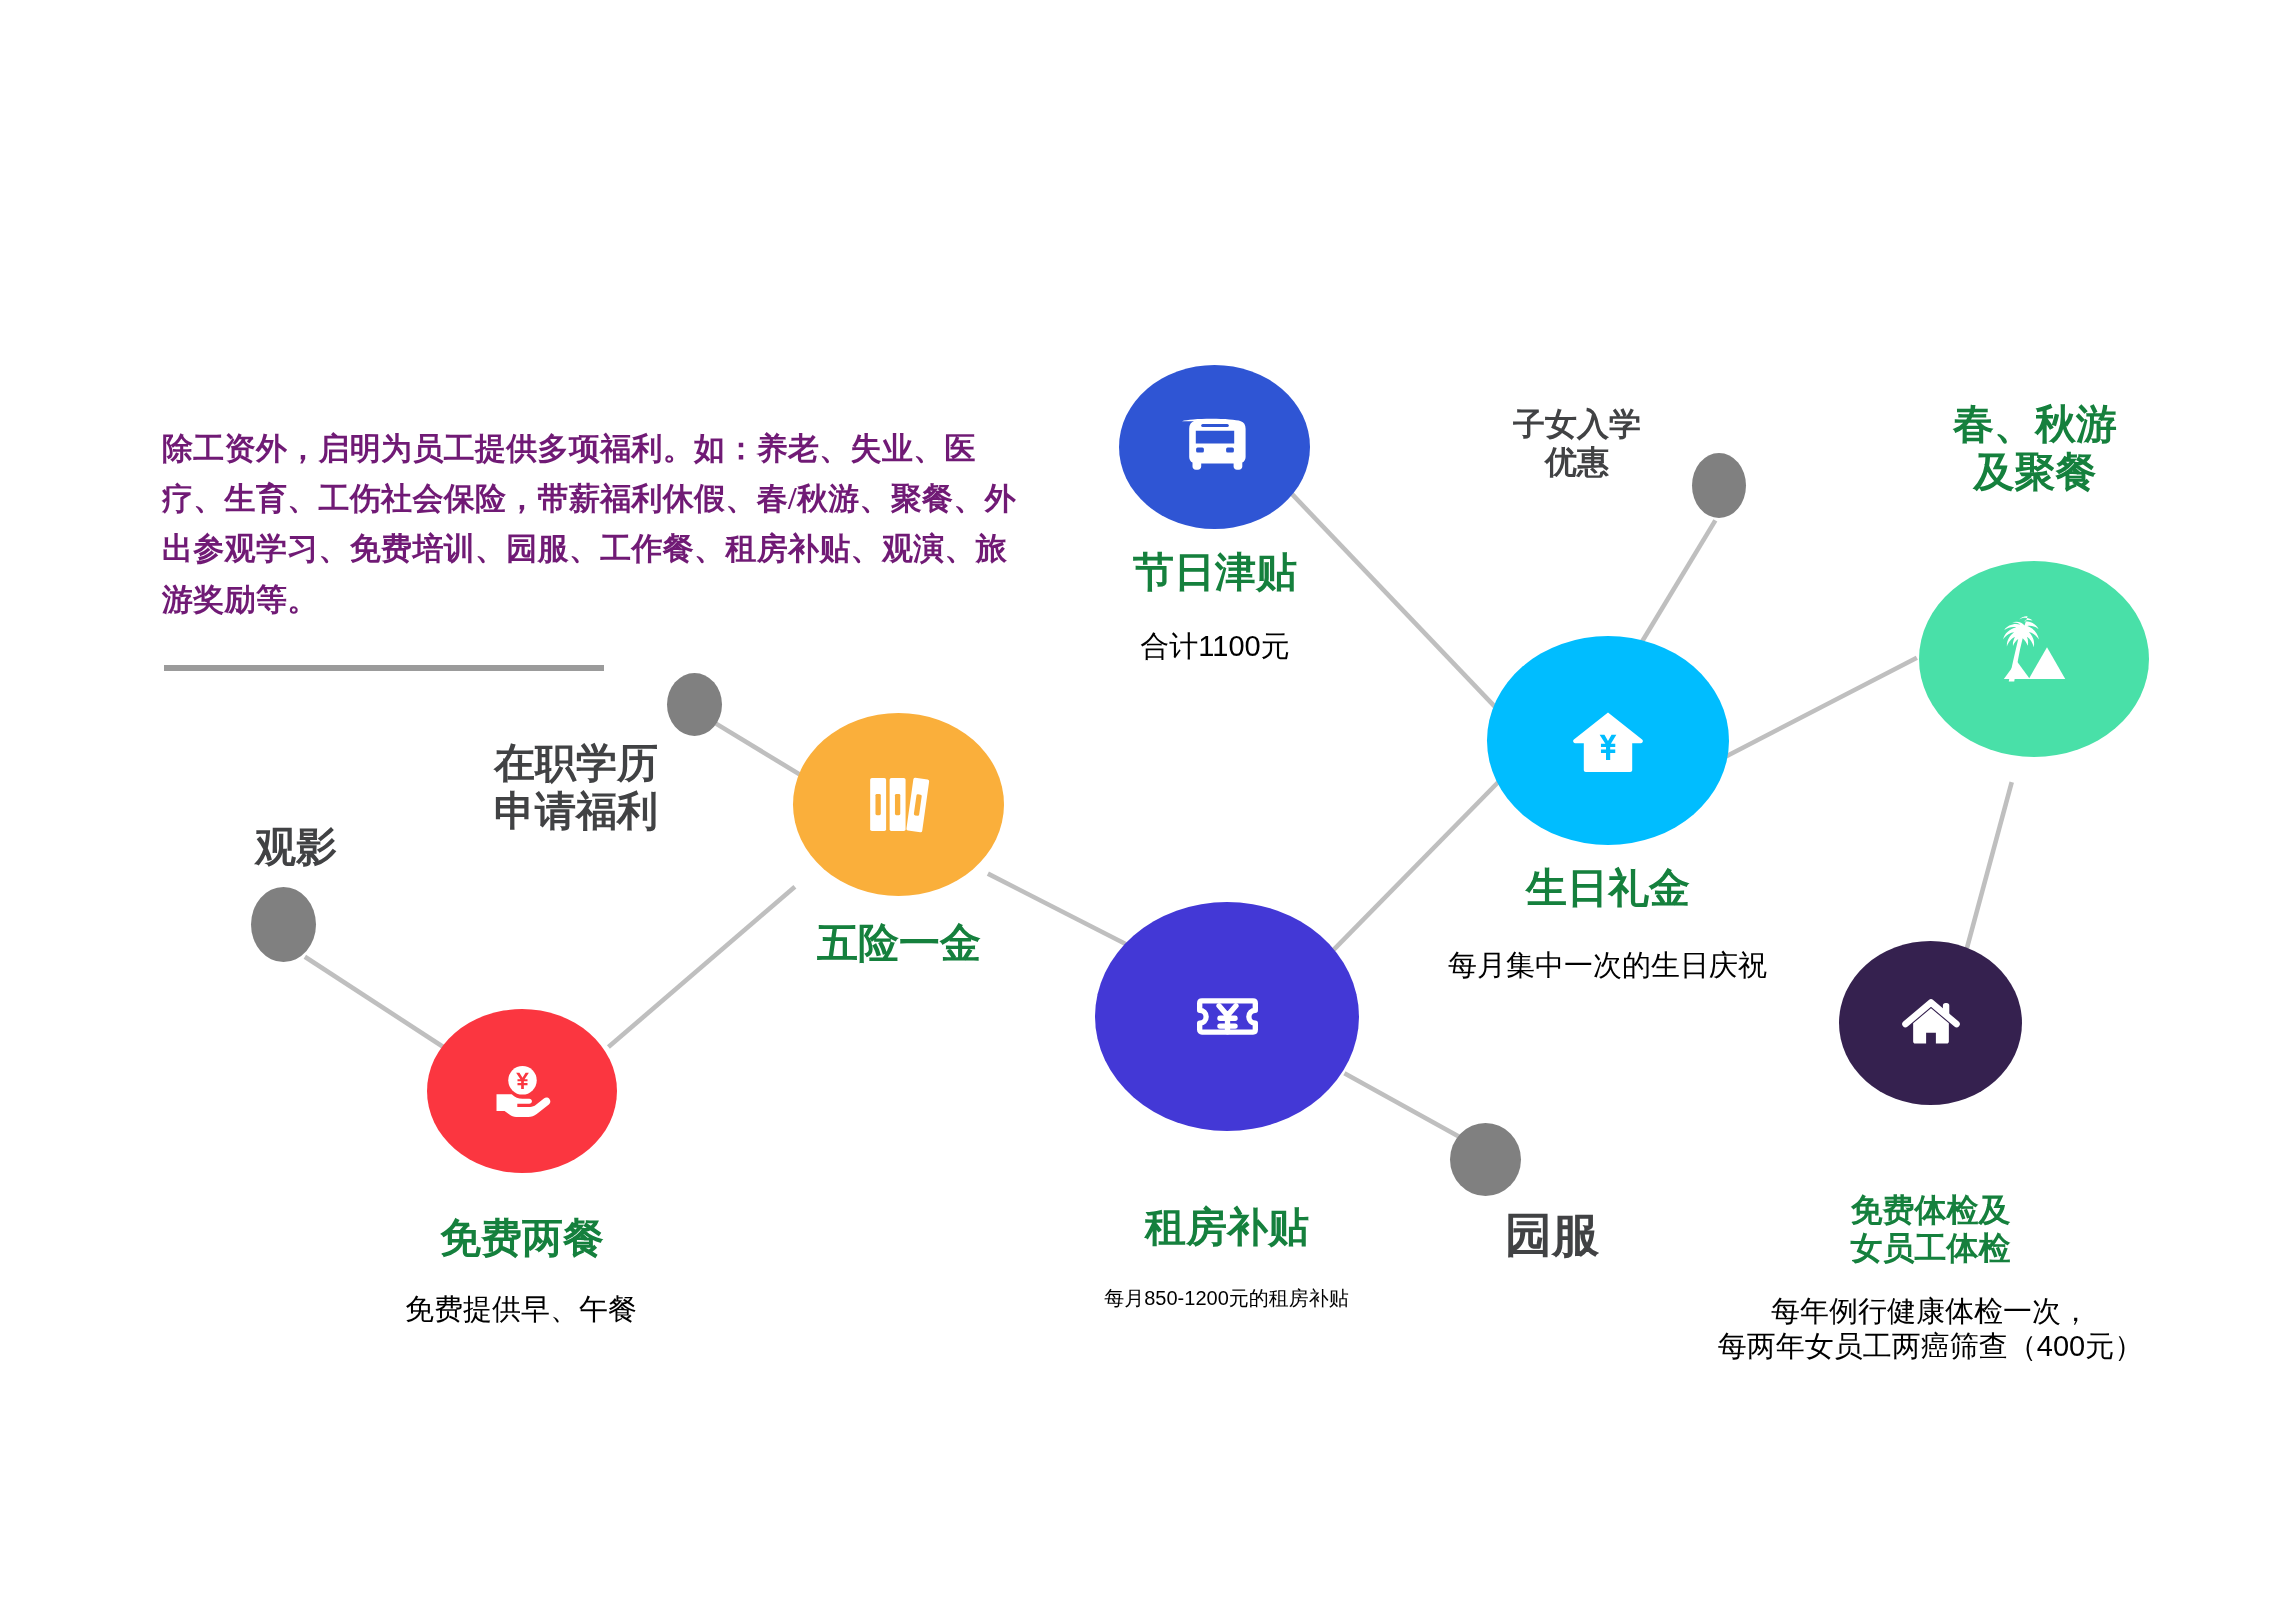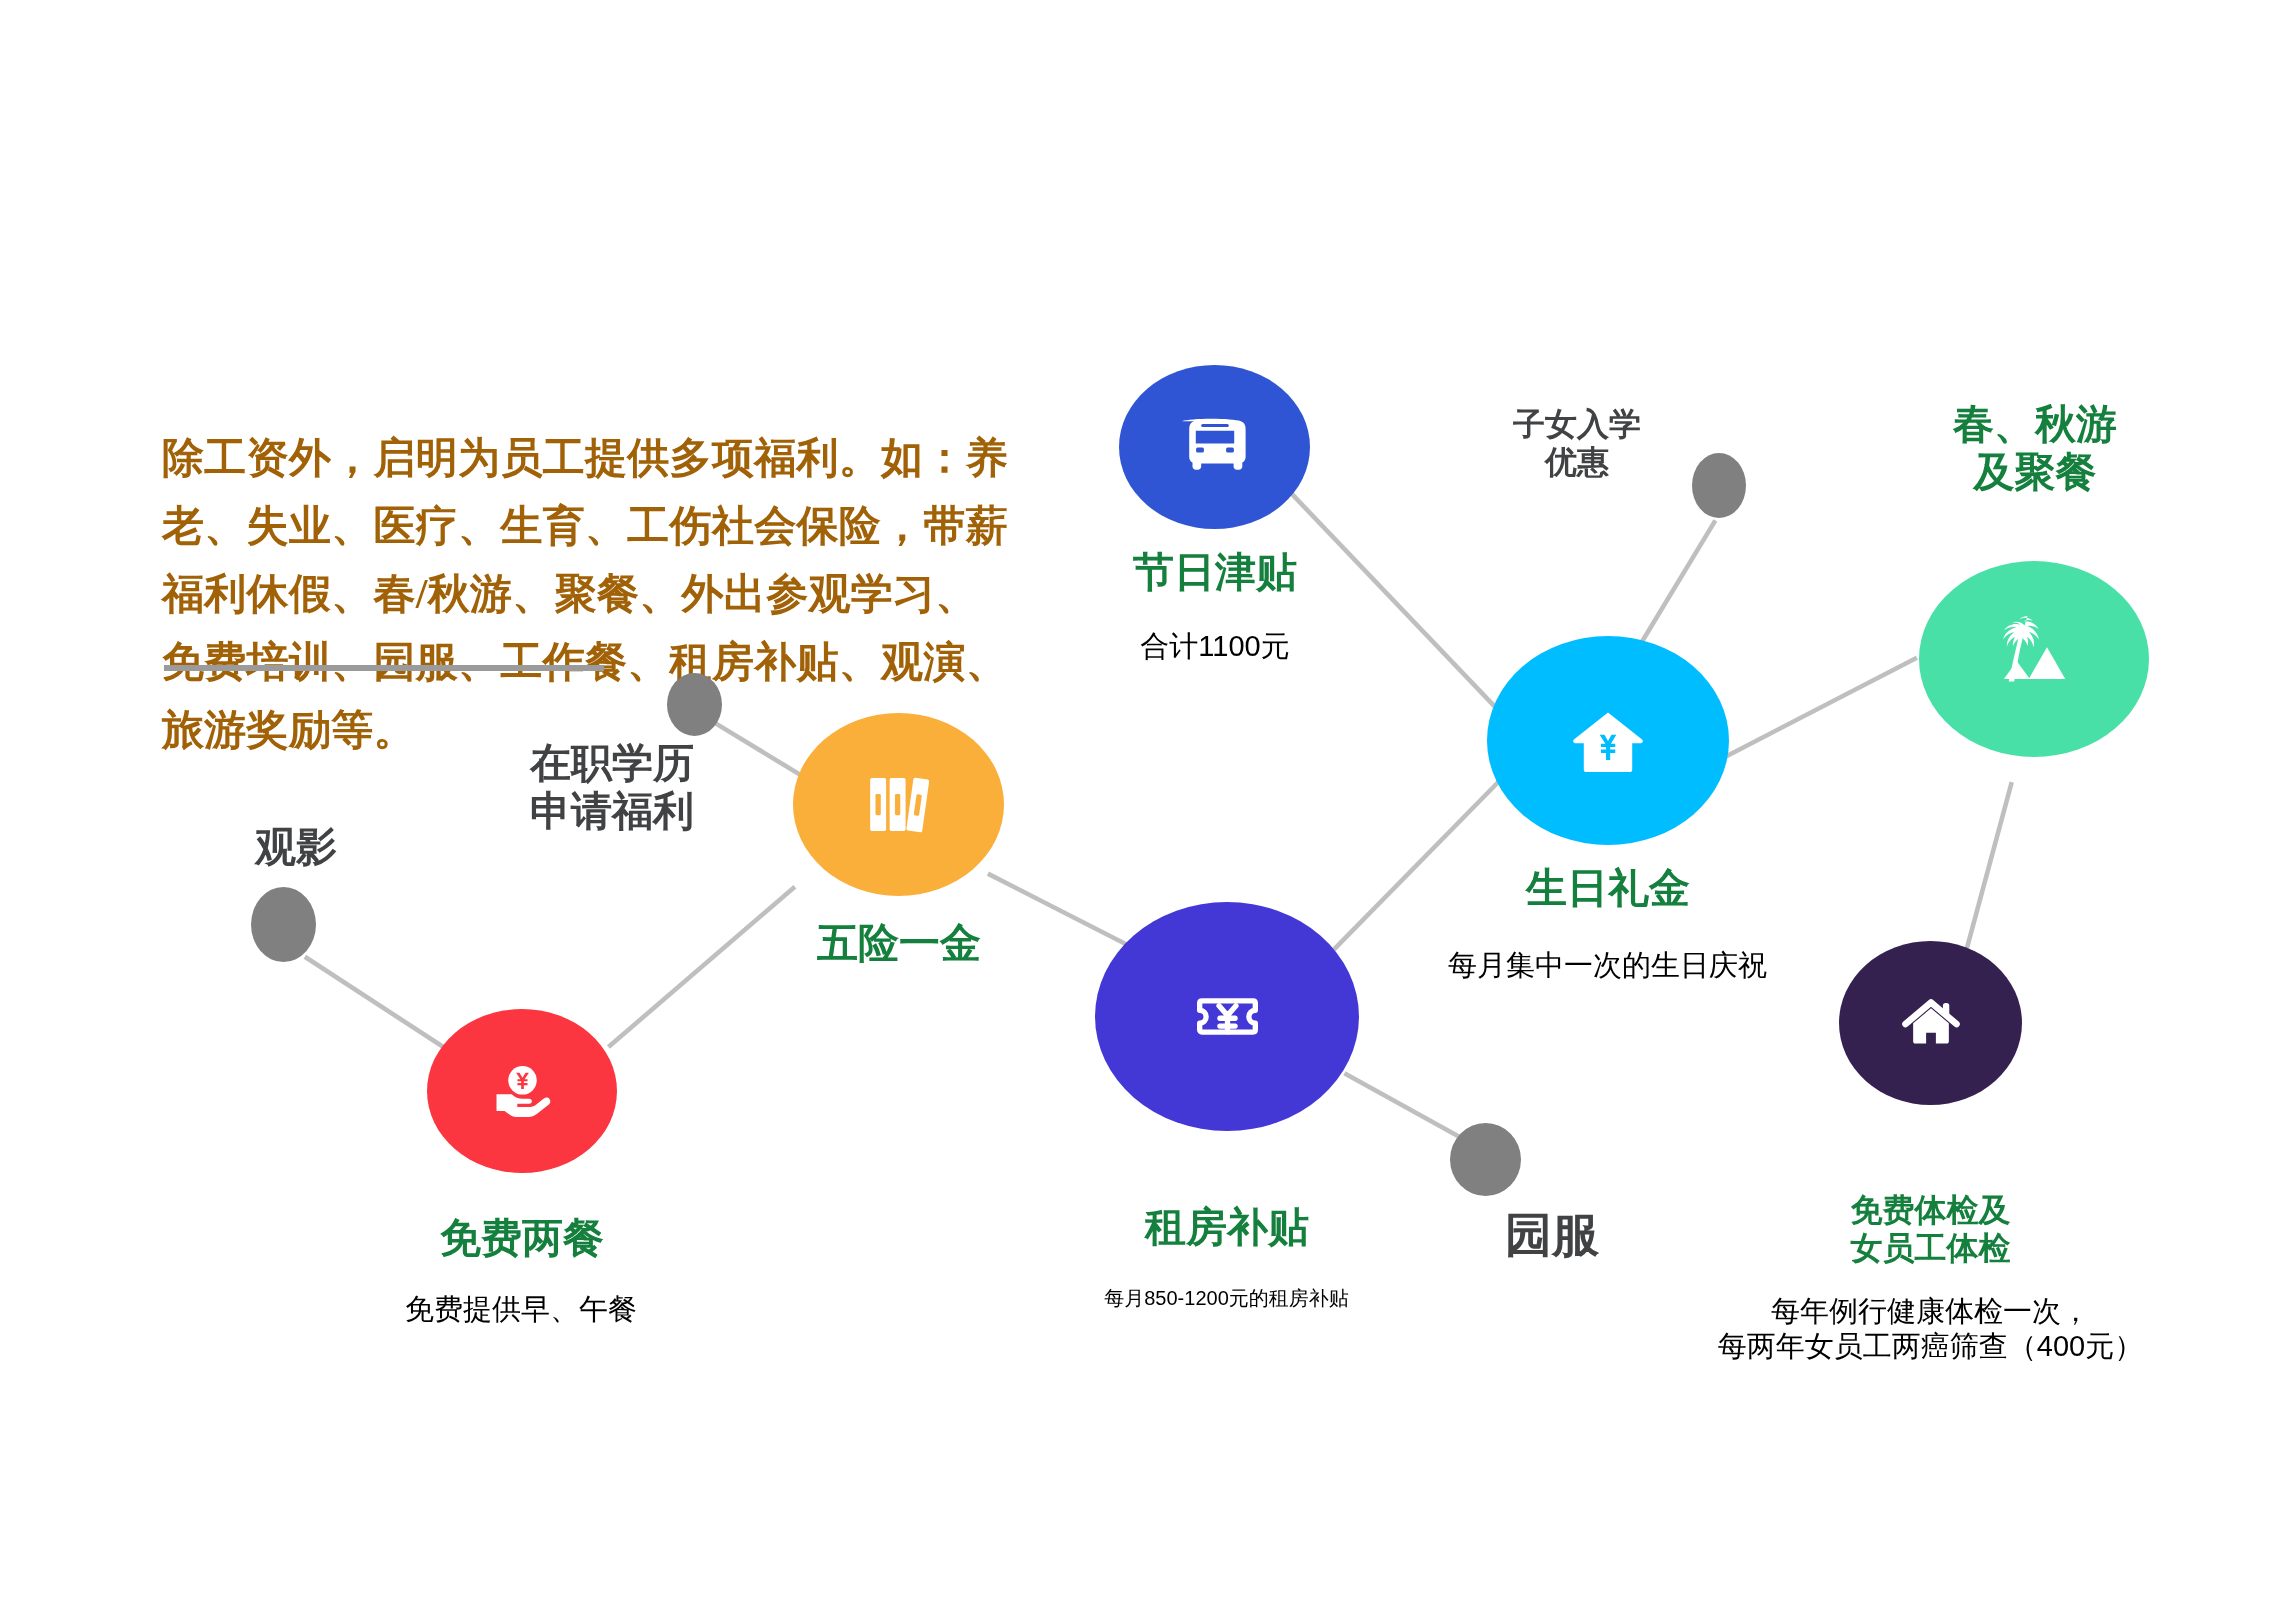--- a/index.html
+++ b/index.html
@@ -7,21 +7,21 @@
     width:2295px;height:1623px;position:relative;overflow:hidden;
     font-family:"Liberation Sans","DejaVu Sans",sans-serif;
     color:#414244;
   }
   #canvas{position:absolute;inset:0;width:2295px;height:1623px;}
   svg.links{position:absolute;left:0;top:0;width:2295px;height:1623px;}
 
   
   .intro{
     position:absolute;left:162px;top:424px;width:857px;
-    font-size:42px;line-height:1.62;color:#a16207;
+    font-size:31px;line-height:1.62;color:#701a75;
     font-family:"Liberation Serif","DejaVu Serif",serif;
     font-weight:600;letter-spacing:0.3px;
   }
   .intro-rule{
     position:absolute;left:164px;top:665px;width:440px;height:5.9px;
     background:#9b9b9b;
   }
 
   
   .node{position:absolute;}
@@ -104,21 +104,21 @@
         <path d="M40.5 24.3 28.6 45h23.8z"></path>
         <path d="M20.8 33.5 12.3 45h17z"></path>
       </svg>
     </div>
     <div class="ttl" style="left:1917px;top:400px;width:236px;font-size:41px;">春、秋游
 及聚餐</div>
   </div>
 
   <div class="node">
     <div class="dot" style="left:667px;top:673px;width:55px;height:63px;"></div>
-    <div class="dotlabel" style="left:458px;top:739px;width:236px;font-size:41px;text-align:right;">在职学历
+    <div class="dotlabel" style="left:458px;top:739px;width:236px;font-size:41px;">在职学历
 申请福利</div>
   </div>
 
   <div class="node">
     <div class="bubble" style="left:793px;top:713px;width:211px;height:183px;background:#FAAF3B;">
       <svg class="ic" width="85" height="85" viewBox="0 0 48 48" fill="#fff">
         <rect x="8" y="9" width="9" height="30" rx="1"></rect>
         <rect x="11" y="18" width="3" height="12" rx=".8" fill="#FAAF3B"></rect>
         <rect x="19" y="9" width="9" height="30" rx="1"></rect>
         <rect x="22" y="18" width="3" height="12" rx=".8" fill="#FAAF3B"></rect>

